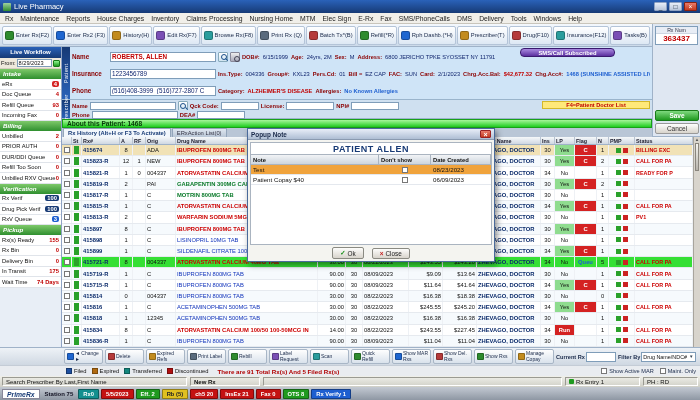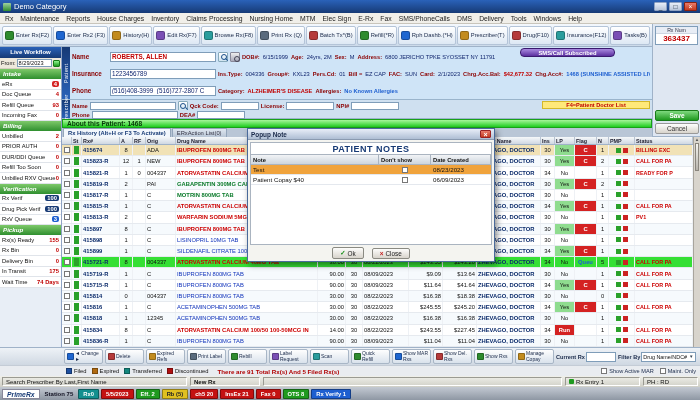--- a/index.html
+++ b/index.html
@@ -147,21 +147,21 @@
   .taskbar{position:absolute;left:0;top:387px;width:700px;height:13px;background:linear-gradient(#c3c9d2,#8e97a3);display:flex;align-items:center;gap:2px;padding:0 2px;overflow:hidden;}
   .tk-brand{background:#fff;color:#173a75;font-style:italic;font-weight:bold;font-size:6.8px;padding:0 4px;height:10px;line-height:9px;border:1px solid #889;flex:none;}
   .tk-station{font-size:6px;color:#112;padding:0 3px;font-weight:bold;flex:none;}
   .tk-chip{height:10px;line-height:9px;padding:0 4px;color:#fff;font-size:5.8px;font-weight:bold;border-radius:1px;border:1px solid rgba(0,0,0,.35);flex:none;}
 </style>
 </head>
 <body>
 
 <div class="titlebar">
   <span class="title-icon"></span>
-  <span>Demo Category</span>
+  <span>Live Pharmacy</span>
   <span class="win-controls">
     <span class="win-btn">_</span>
     <span class="win-btn">□</span>
     <span class="win-btn close">×</span>
   </span>
 </div>
 
 <div class="menubar" id="menubar">
     <span class="menu-item">Rx</span>
     <span class="menu-item">Maintenance</span>
@@ -940,21 +940,21 @@
       <div class="td status-cell" style="width: 58px;">CALL FOR PA</div>
     </div>
   </div>
 <div class="vscroll">▲<div class="vs-thumb"></div></div>
 
 <div class="popup">
   <div class="pp-title">
     <span>Popup Note</span>
     <span class="pp-x">×</span>
   </div>
-  <div class="pp-header">PATIENT NOTES</div>
+  <div class="pp-header">PATIENT ALLEN</div>
   <div class="pn-thead" id="pn-thead">
       <div class="pn-th" style="width: 128px;">Note</div>
       <div class="pn-th" style="width: 52px;">Don't show</div>
       <div class="pn-th" style="width: 60px;">Date Created</div>
     </div>
   <div class="pn-body" id="pn-body">
       <div class="pn-row hl">
         <span class="pn-note">Test</span>
         <span class="pn-ds">
           <span class="pn-cb"></span>

